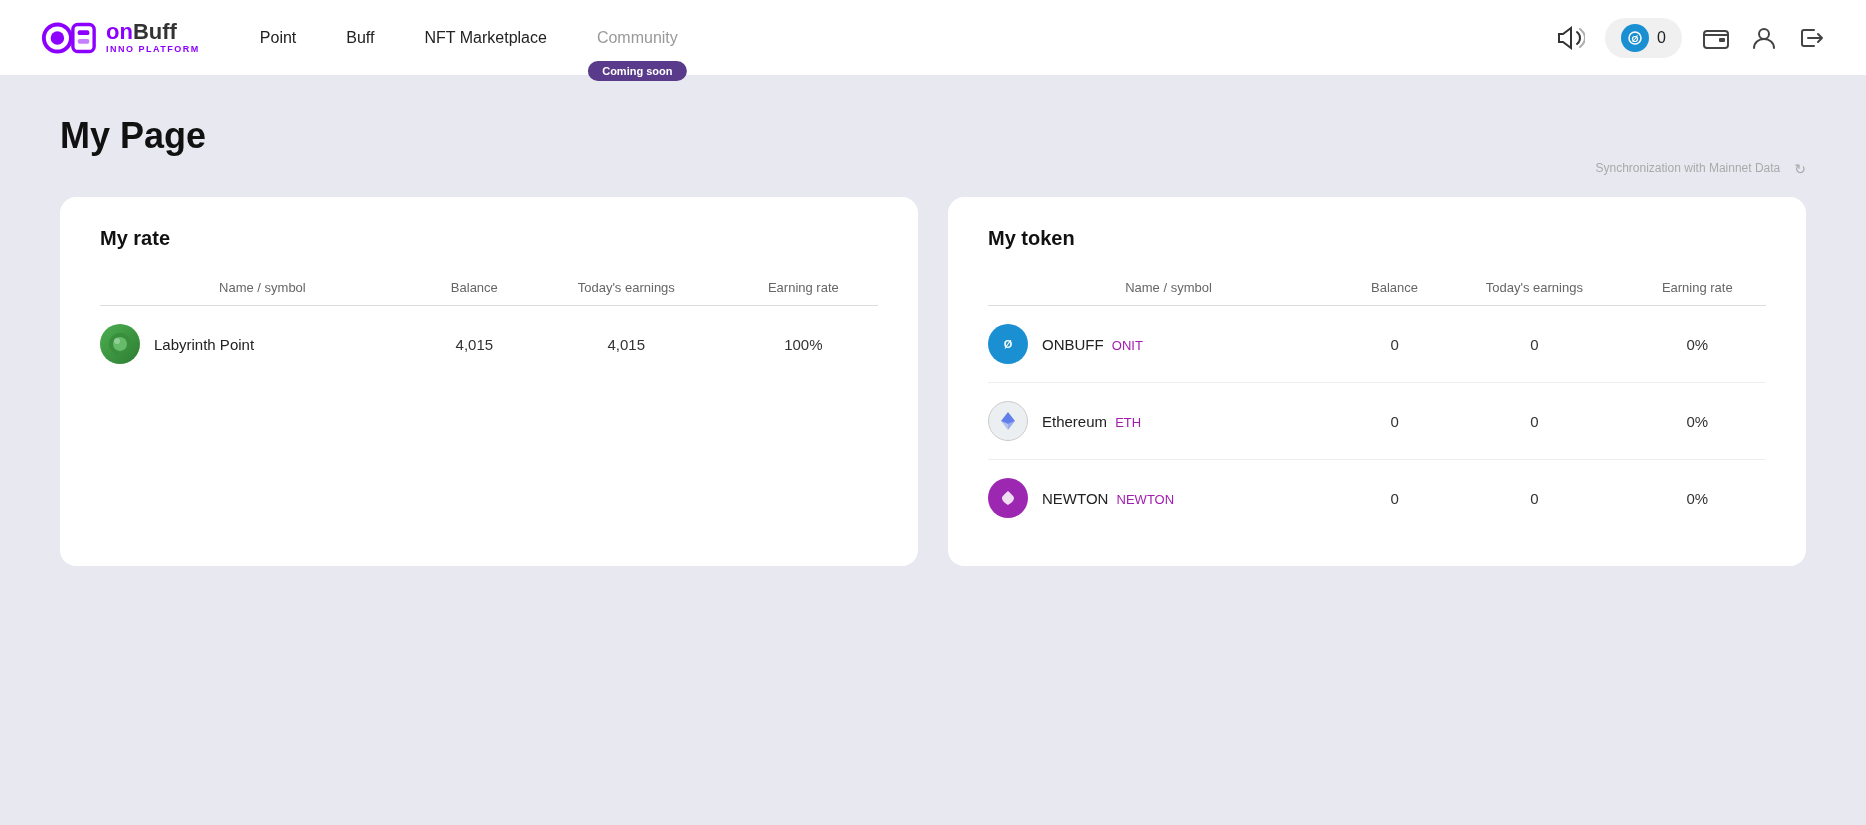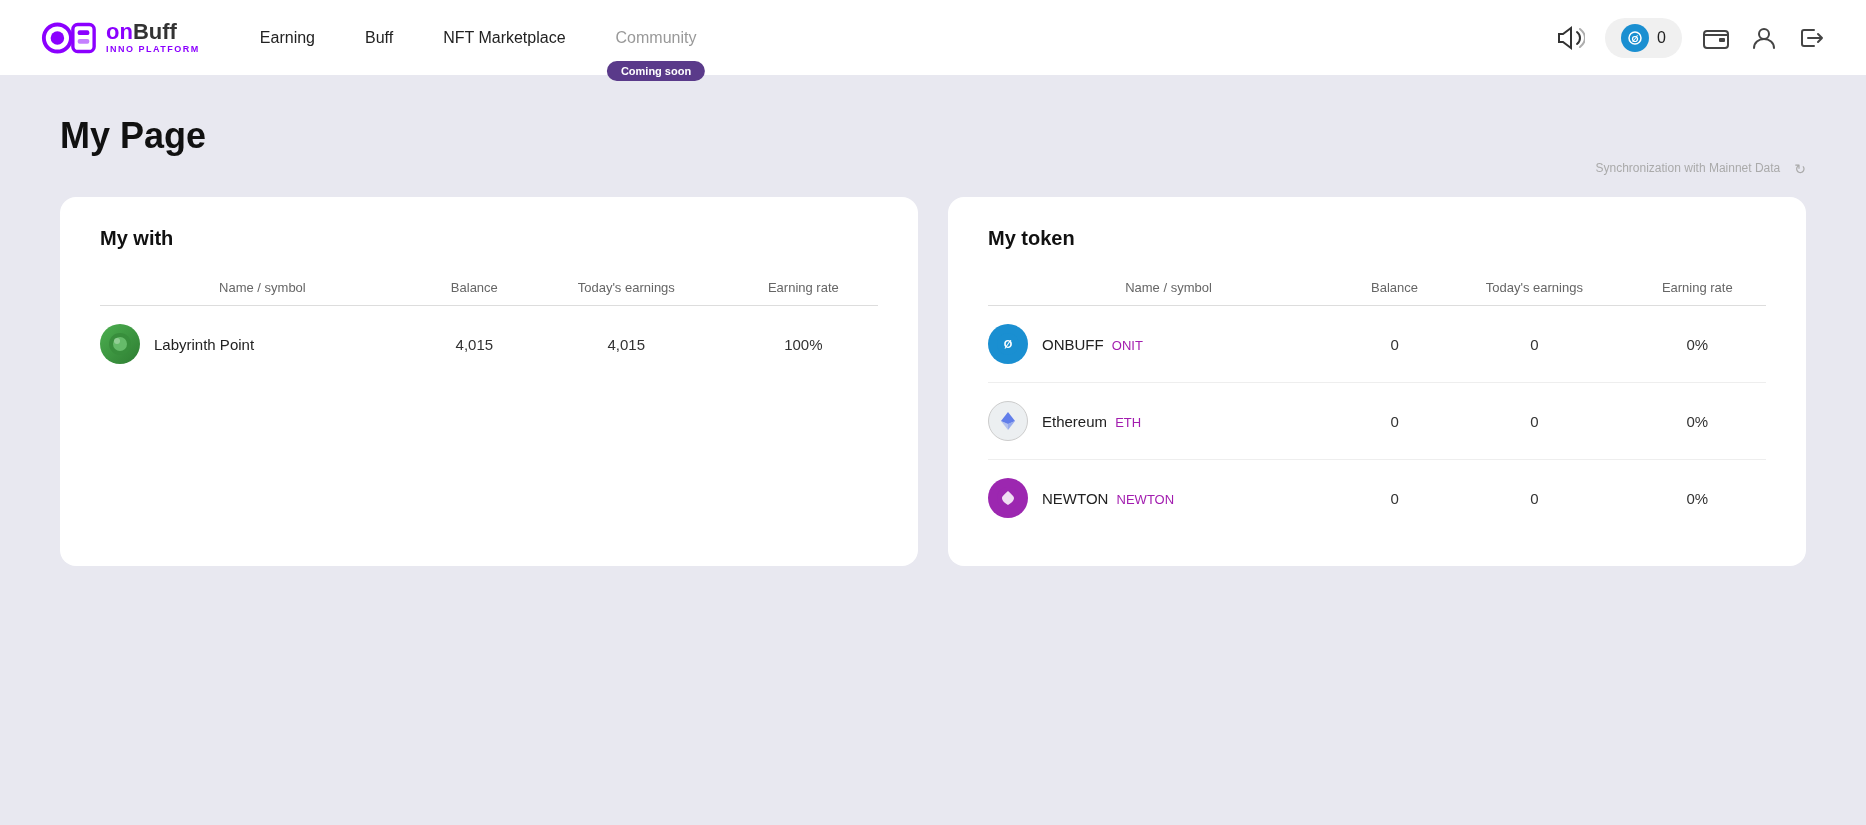--- a/index.html
+++ b/index.html
@@ -244,21 +244,21 @@
       <rect x="39" y="22" width="12" height="5" rx="2" fill="#8b00ff"></rect>
       <rect x="39" y="31" width="12" height="5" rx="2" fill="#8b00ff" opacity="0.5"></rect>
     </svg>
     <div class="logo-text">
       <span class="logo-onbuff">on<span style="color:#333">Buff</span></span>
       <span class="logo-inno">INNO PLATFORM</span>
     </div>
   </div>
 
   <nav>
-    <span class="nav-item">Earning</span>
+    <span class="nav-item">Point</span>
     <span class="nav-item">Buff</span>
     <span class="nav-item">NFT Marketplace</span>
     <span class="nav-item community">
       Community
       <span class="coming-soon-badge">Coming soon</span>
     </span>
   </nav>
 
   <div class="header-right">
 
@@ -300,21 +300,21 @@
   <h1 class="page-title">My Page</h1>
 
   <div class="sync-row">
     <span class="sync-text">Synchronization with Mainnet Data</span>
     <span class="sync-icon">↻</span>
   </div>
 
   <div class="cards-row">
 
     <div class="card">
-      <div class="card-title">My with</div>
+      <div class="card-title">My rate</div>
       <table class="data-table">
         <thead>
           <tr>
             <th>Name / symbol</th>
             <th>Balance</th>
             <th>Today's earnings</th>
             <th>Earning rate</th>
           </tr>
         </thead>
         <tbody>

